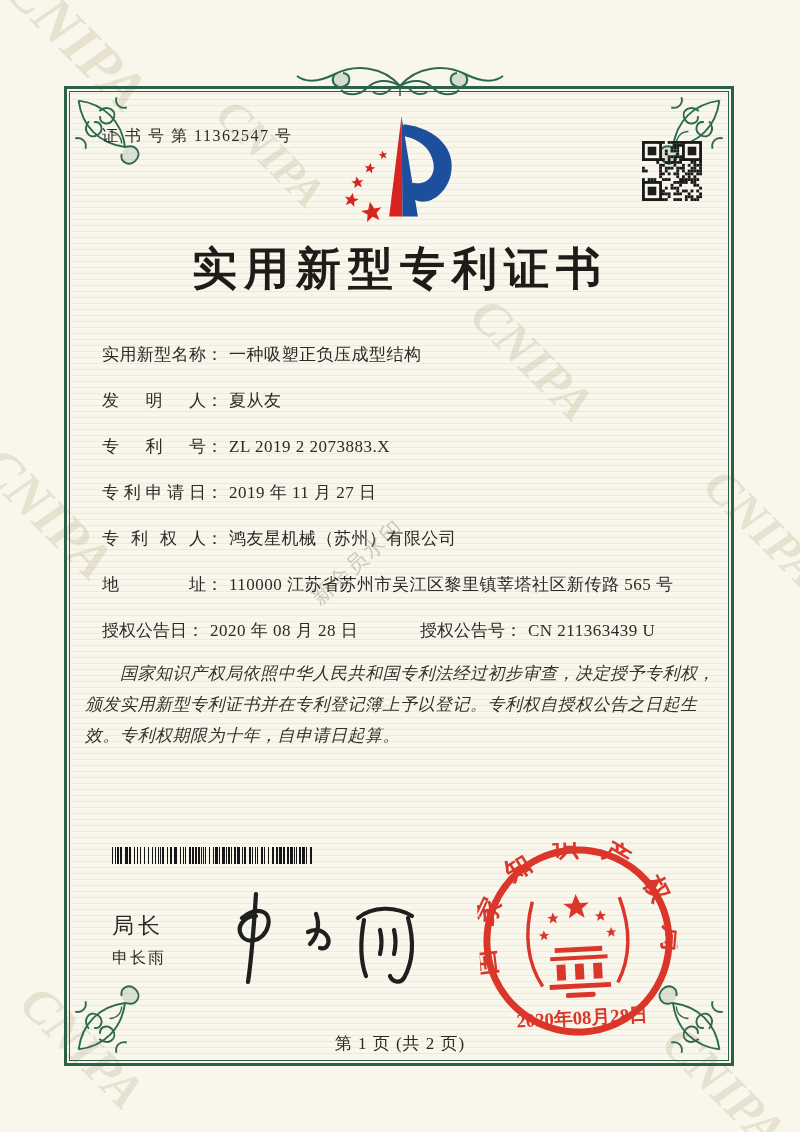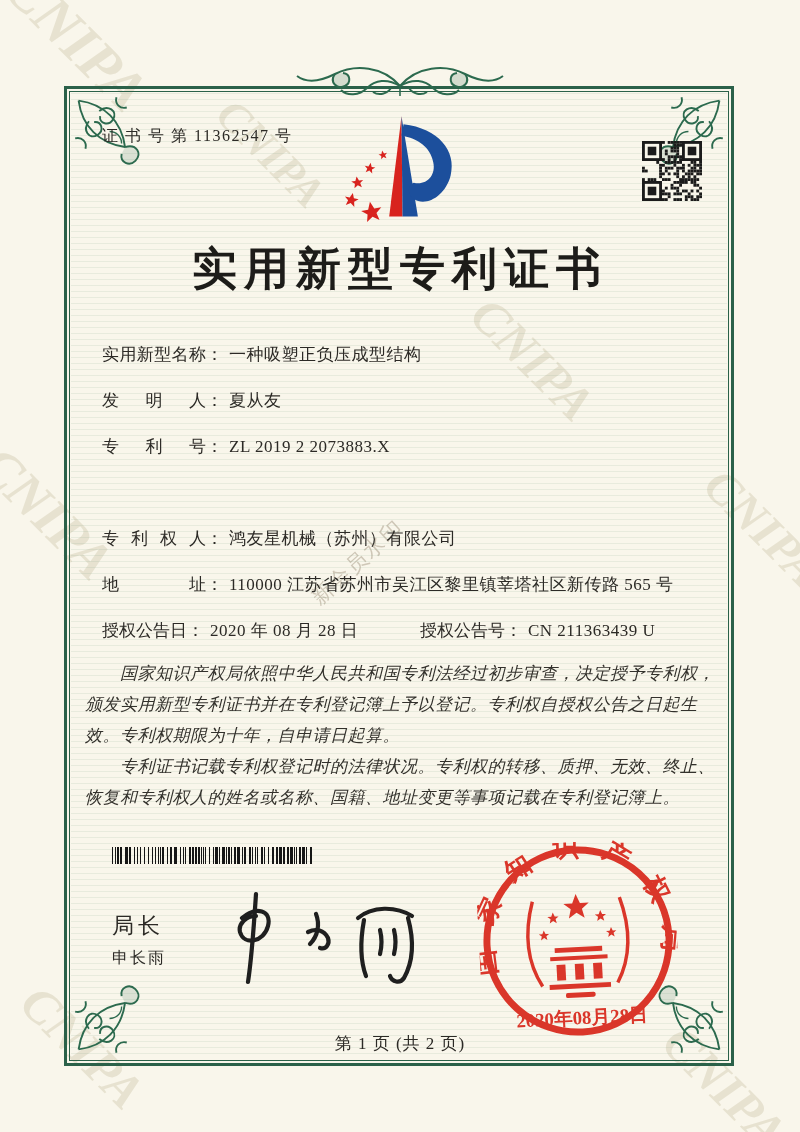--- a/index.html
+++ b/index.html
@@ -292,36 +292,38 @@
 
   <div class="row" style="top:389px">
     <span class="flabel">发明人</span><span class="colon">：</span><span class="fvalue">夏从友</span>
   </div>
   <div class="row" style="top:343px">
     <span class="flabel">实用新型名称</span><span class="colon">：</span><span class="fvalue">一种吸塑正负压成型结构</span>
   </div>
   <div class="row" style="top:435px">
     <span class="flabel">专利号</span><span class="colon">：</span><span class="fvalue">ZL 2019 2 2073883.X</span>
   </div>
+  <div class="row" style="top:481px">
+    <span class="flabel">专利申请日</span><span class="colon">：</span><span class="fvalue">2019 年 11 月 27 日</span>
+  </div>
   <div class="row" style="top:527px">
     <span class="flabel">专利权人</span><span class="colon">：</span><span class="fvalue">鸿友星机械（苏州）有限公司</span>
   </div>
   <div class="row" style="top:573px">
     <span class="flabel">地址</span><span class="colon">：</span><span class="fvalue">110000 江苏省苏州市吴江区黎里镇莘塔社区新传路 565 号</span>
   </div>
   <div class="row" style="top:619px">
     <span>授权公告日</span><span class="colon">：</span><span class="fvalue">2020 年 08 月 28 日</span>
     <span class="grant2">
       <span>授权公告号</span><span class="colon">：</span><span class="fvalue">CN 211363439 U</span>
     </span>
   </div>
 
   <div class="body-text">
     <p>国家知识产权局依照中华人民共和国专利法经过初步审查，决定授予专利权，颁发实用新型专利证书并在专利登记簿上予以登记。专利权自授权公告之日起生效。专利权期限为十年，自申请日起算。</p>
-    <p>专利证书记载专利权登记时的法律状况。专利权的转移、质押、无效、终止、恢复和专利权人的姓名或名称、国籍、地址变更等事项记载在专利登记簿上。</p>
   </div>
 
   <svg class="barcode" id="barcode" viewBox="0 0 203 17" preserveAspectRatio="none">
       <g fill="#161616">
         <rect x="0" y="0" width="1" height="17"></rect>
         <rect x="3" y="0" width="1" height="17"></rect>
         <rect x="5" y="0" width="2" height="17"></rect>
         <rect x="8" y="0" width="2" height="17"></rect>
         <rect x="13" y="0" width="3" height="17"></rect>
         <rect x="17" y="0" width="2" height="17"></rect>

